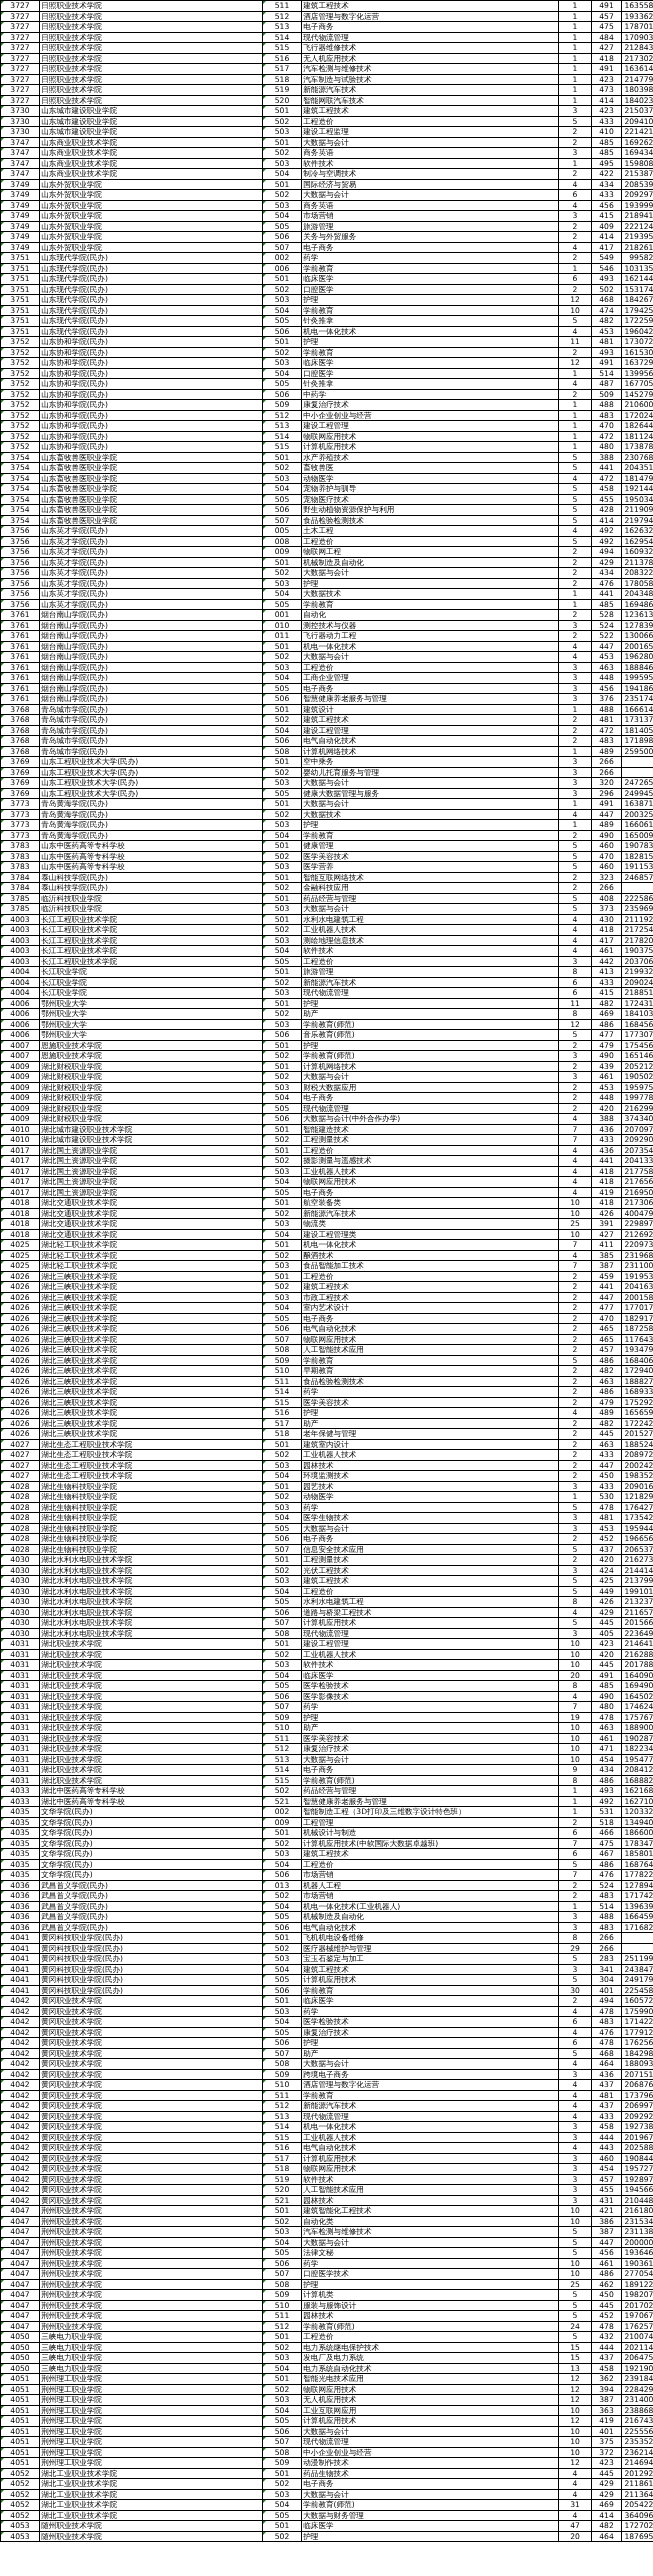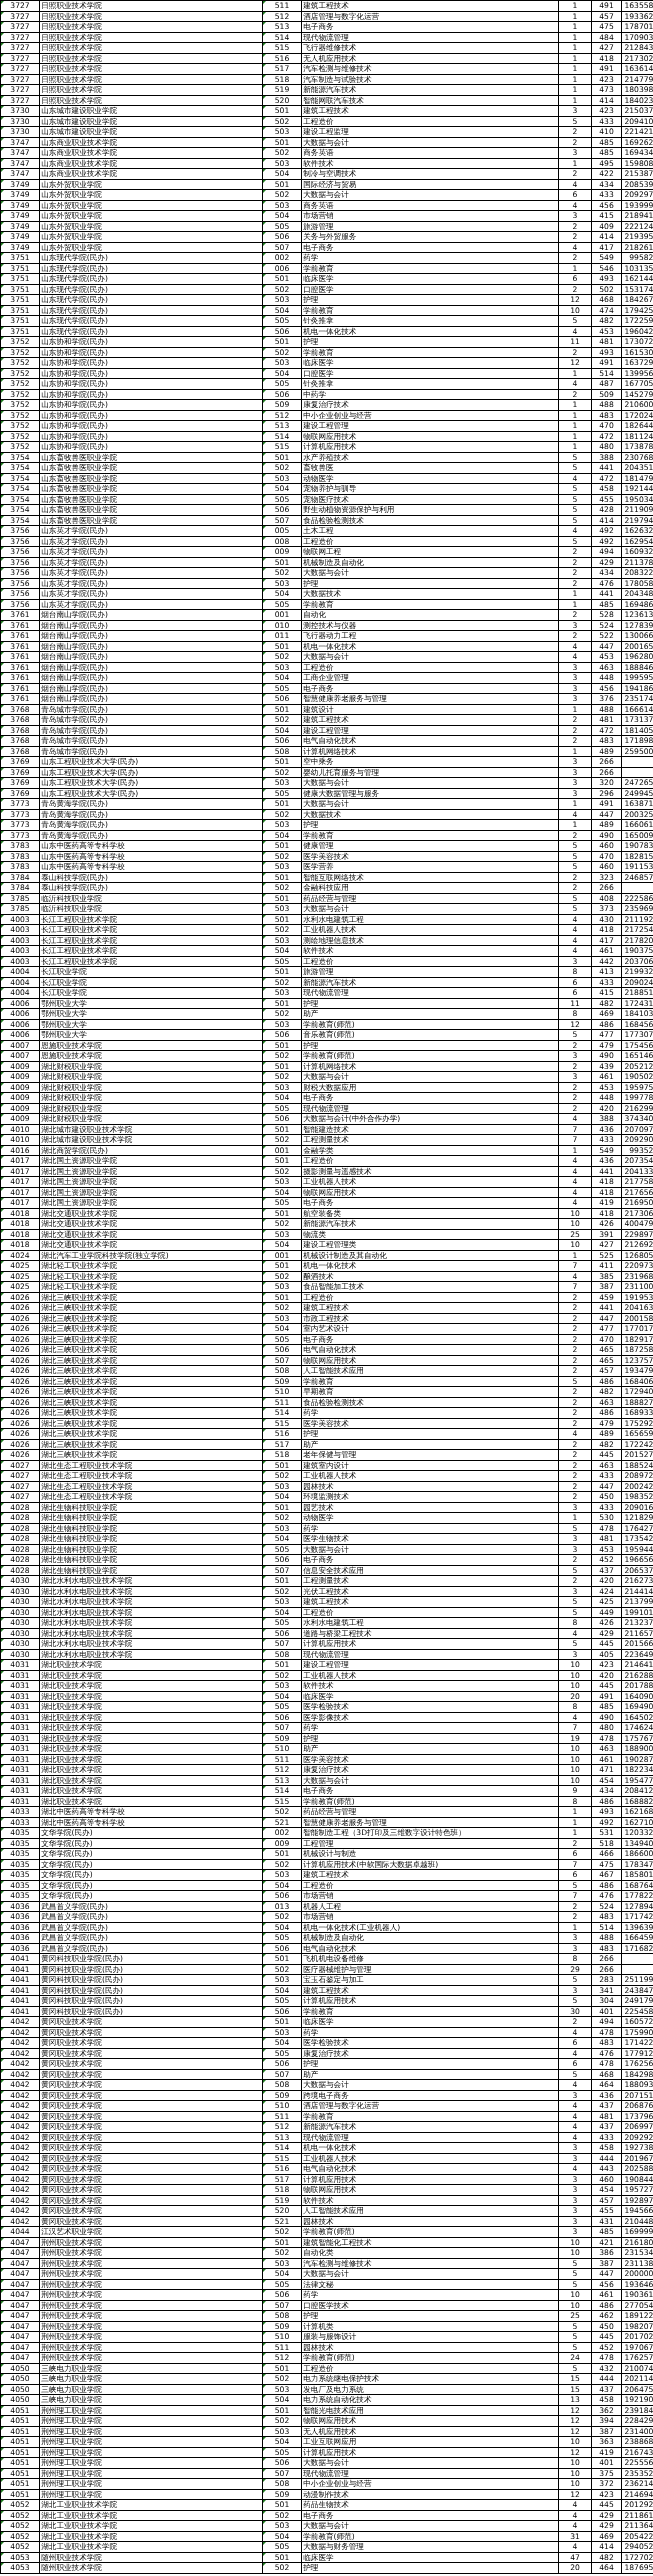--- a/index.html
+++ b/index.html
@@ -1008,29 +1008,20 @@
       <tr>
     <td class="num flag">4010</td>
     <td class="txt">湖北城市建设职业技术学院</td>
     <td class="num flag">502</td>
     <td class="txt">工程测量技术</td>
     <td class="num">7</td>
     <td class="num">433</td>
     <td class="rank">209290</td>
   </tr>
       <tr>
-    <td class="num flag">4016</td>
-    <td class="txt">湖北商贸学院(民办)</td>
-    <td class="num flag">001</td>
-    <td class="txt">金融学类</td>
-    <td class="num">1</td>
-    <td class="num">549</td>
-    <td class="rank">99352</td>
-  </tr>
-      <tr>
     <td class="num flag">4017</td>
     <td class="txt">湖北国土资源职业学院</td>
     <td class="num flag">501</td>
     <td class="txt">工程造价</td>
     <td class="num">4</td>
     <td class="num">436</td>
     <td class="rank">207354</td>
   </tr>
       <tr>
     <td class="num flag">4017</td>
@@ -1098,29 +1089,20 @@
       <tr>
     <td class="num flag">4018</td>
     <td class="txt">湖北交通职业技术学院</td>
     <td class="num flag">504</td>
     <td class="txt">建设工程管理类</td>
     <td class="num">10</td>
     <td class="num">427</td>
     <td class="rank">212692</td>
   </tr>
       <tr>
-    <td class="num flag">4024</td>
-    <td class="txt">湖北汽车工业学院科技学院(独立学院)</td>
-    <td class="num flag">001</td>
-    <td class="txt">机械设计制造及其自动化</td>
-    <td class="num">1</td>
-    <td class="num">525</td>
-    <td class="rank">126805</td>
-  </tr>
-      <tr>
     <td class="num flag">4025</td>
     <td class="txt">湖北轻工职业技术学院</td>
     <td class="num flag">501</td>
     <td class="txt">机电一体化技术</td>
     <td class="num">7</td>
     <td class="num">411</td>
     <td class="rank">220973</td>
   </tr>
       <tr>
     <td class="num flag">4025</td>
@@ -1194,21 +1176,21 @@
     <td class="num">465</td>
     <td class="rank">187258</td>
   </tr>
       <tr>
     <td class="num flag">4026</td>
     <td class="txt">湖北三峡职业技术学院</td>
     <td class="num flag">507</td>
     <td class="txt">物联网应用技术</td>
     <td class="num">2</td>
     <td class="num">465</td>
-    <td class="rank">123757</td>
+    <td class="rank">117643</td>
   </tr>
       <tr>
     <td class="num flag">4026</td>
     <td class="txt">湖北三峡职业技术学院</td>
     <td class="num flag">508</td>
     <td class="txt">人工智能技术应用</td>
     <td class="num">2</td>
     <td class="num">457</td>
     <td class="rank">193479</td>
   </tr>
@@ -1935,29 +1917,20 @@
       <tr>
     <td class="num flag">4042</td>
     <td class="txt">黄冈职业技术学院</td>
     <td class="num flag">521</td>
     <td class="txt">园林技术</td>
     <td class="num">3</td>
     <td class="num">431</td>
     <td class="rank">210448</td>
   </tr>
       <tr>
-    <td class="num flag">4044</td>
-    <td class="txt">江汉艺术职业学院</td>
-    <td class="num flag">502</td>
-    <td class="txt">学前教育(师范)</td>
-    <td class="num">3</td>
-    <td class="num">485</td>
-    <td class="rank">169999</td>
-  </tr>
-      <tr>
     <td class="num flag">4047</td>
     <td class="txt">荆州职业技术学院</td>
     <td class="num flag">501</td>
     <td class="txt">建筑智能化工程技术</td>
     <td class="num">10</td>
     <td class="num">421</td>
     <td class="rank">216180</td>
   </tr>
       <tr>
     <td class="num flag">4047</td>
@@ -2211,21 +2184,21 @@
     <td class="num">469</td>
     <td class="rank">205422</td>
   </tr>
       <tr>
     <td class="num flag">4052</td>
     <td class="txt">湖北工业职业技术学院</td>
     <td class="num flag">505</td>
     <td class="txt">大数据与财务管理</td>
     <td class="num">4</td>
     <td class="num">414</td>
-    <td class="rank">294052</td>
+    <td class="rank">364096</td>
   </tr>
       <tr>
     <td class="num flag">4053</td>
     <td class="txt">随州职业技术学院</td>
     <td class="num flag">501</td>
     <td class="txt">临床医学</td>
     <td class="num">47</td>
     <td class="num">482</td>
     <td class="rank">172702</td>
   </tr>

